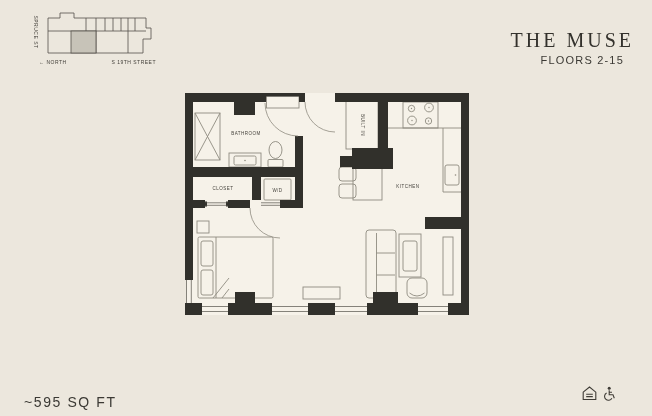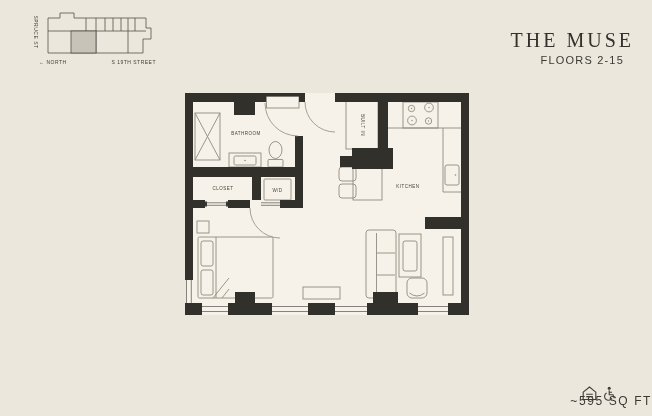--- a/index.html
+++ b/index.html
@@ -36,22 +36,22 @@
   .plan .arc path{fill:none;stroke:#8f8b80;stroke-width:0.8;}
   .plan .plabel text{font-size:4.5px;letter-spacing:0.5px;fill:#45423c;text-anchor:middle;
     font-family:"Liberation Sans","DejaVu Sans",sans-serif;}
   
   .unit-name{
     position:absolute;left:0;right:0;top:350px;margin:0;text-align:center;
     font-family:"Liberation Serif","DejaVu Serif",serif;
     font-size:35px;font-weight:400;color:#3a3732;letter-spacing:0.5px;
   }
   .area{
-    position:absolute;left:0;right:0;top:394px;text-align:right;
-    font-size:12px;letter-spacing:1.6px;color:#3b3934;
+    position:absolute;left:0;right:0;top:394px;text-align:left;
+    font-size:14px;letter-spacing:1.6px;color:#3b3934;padding-left:24px;
   }
   .icons{position:absolute;right:36px;bottom:15px;display:flex;gap:4px;}
   .icons svg{display:block;}
   .icons .st{fill:none;stroke:#3f3c36;stroke-width:1.1;}
   .icons .fl{fill:#3f3c36;stroke:none;}
 </style>
 </head>
 <body>
 
 <div class="page">

